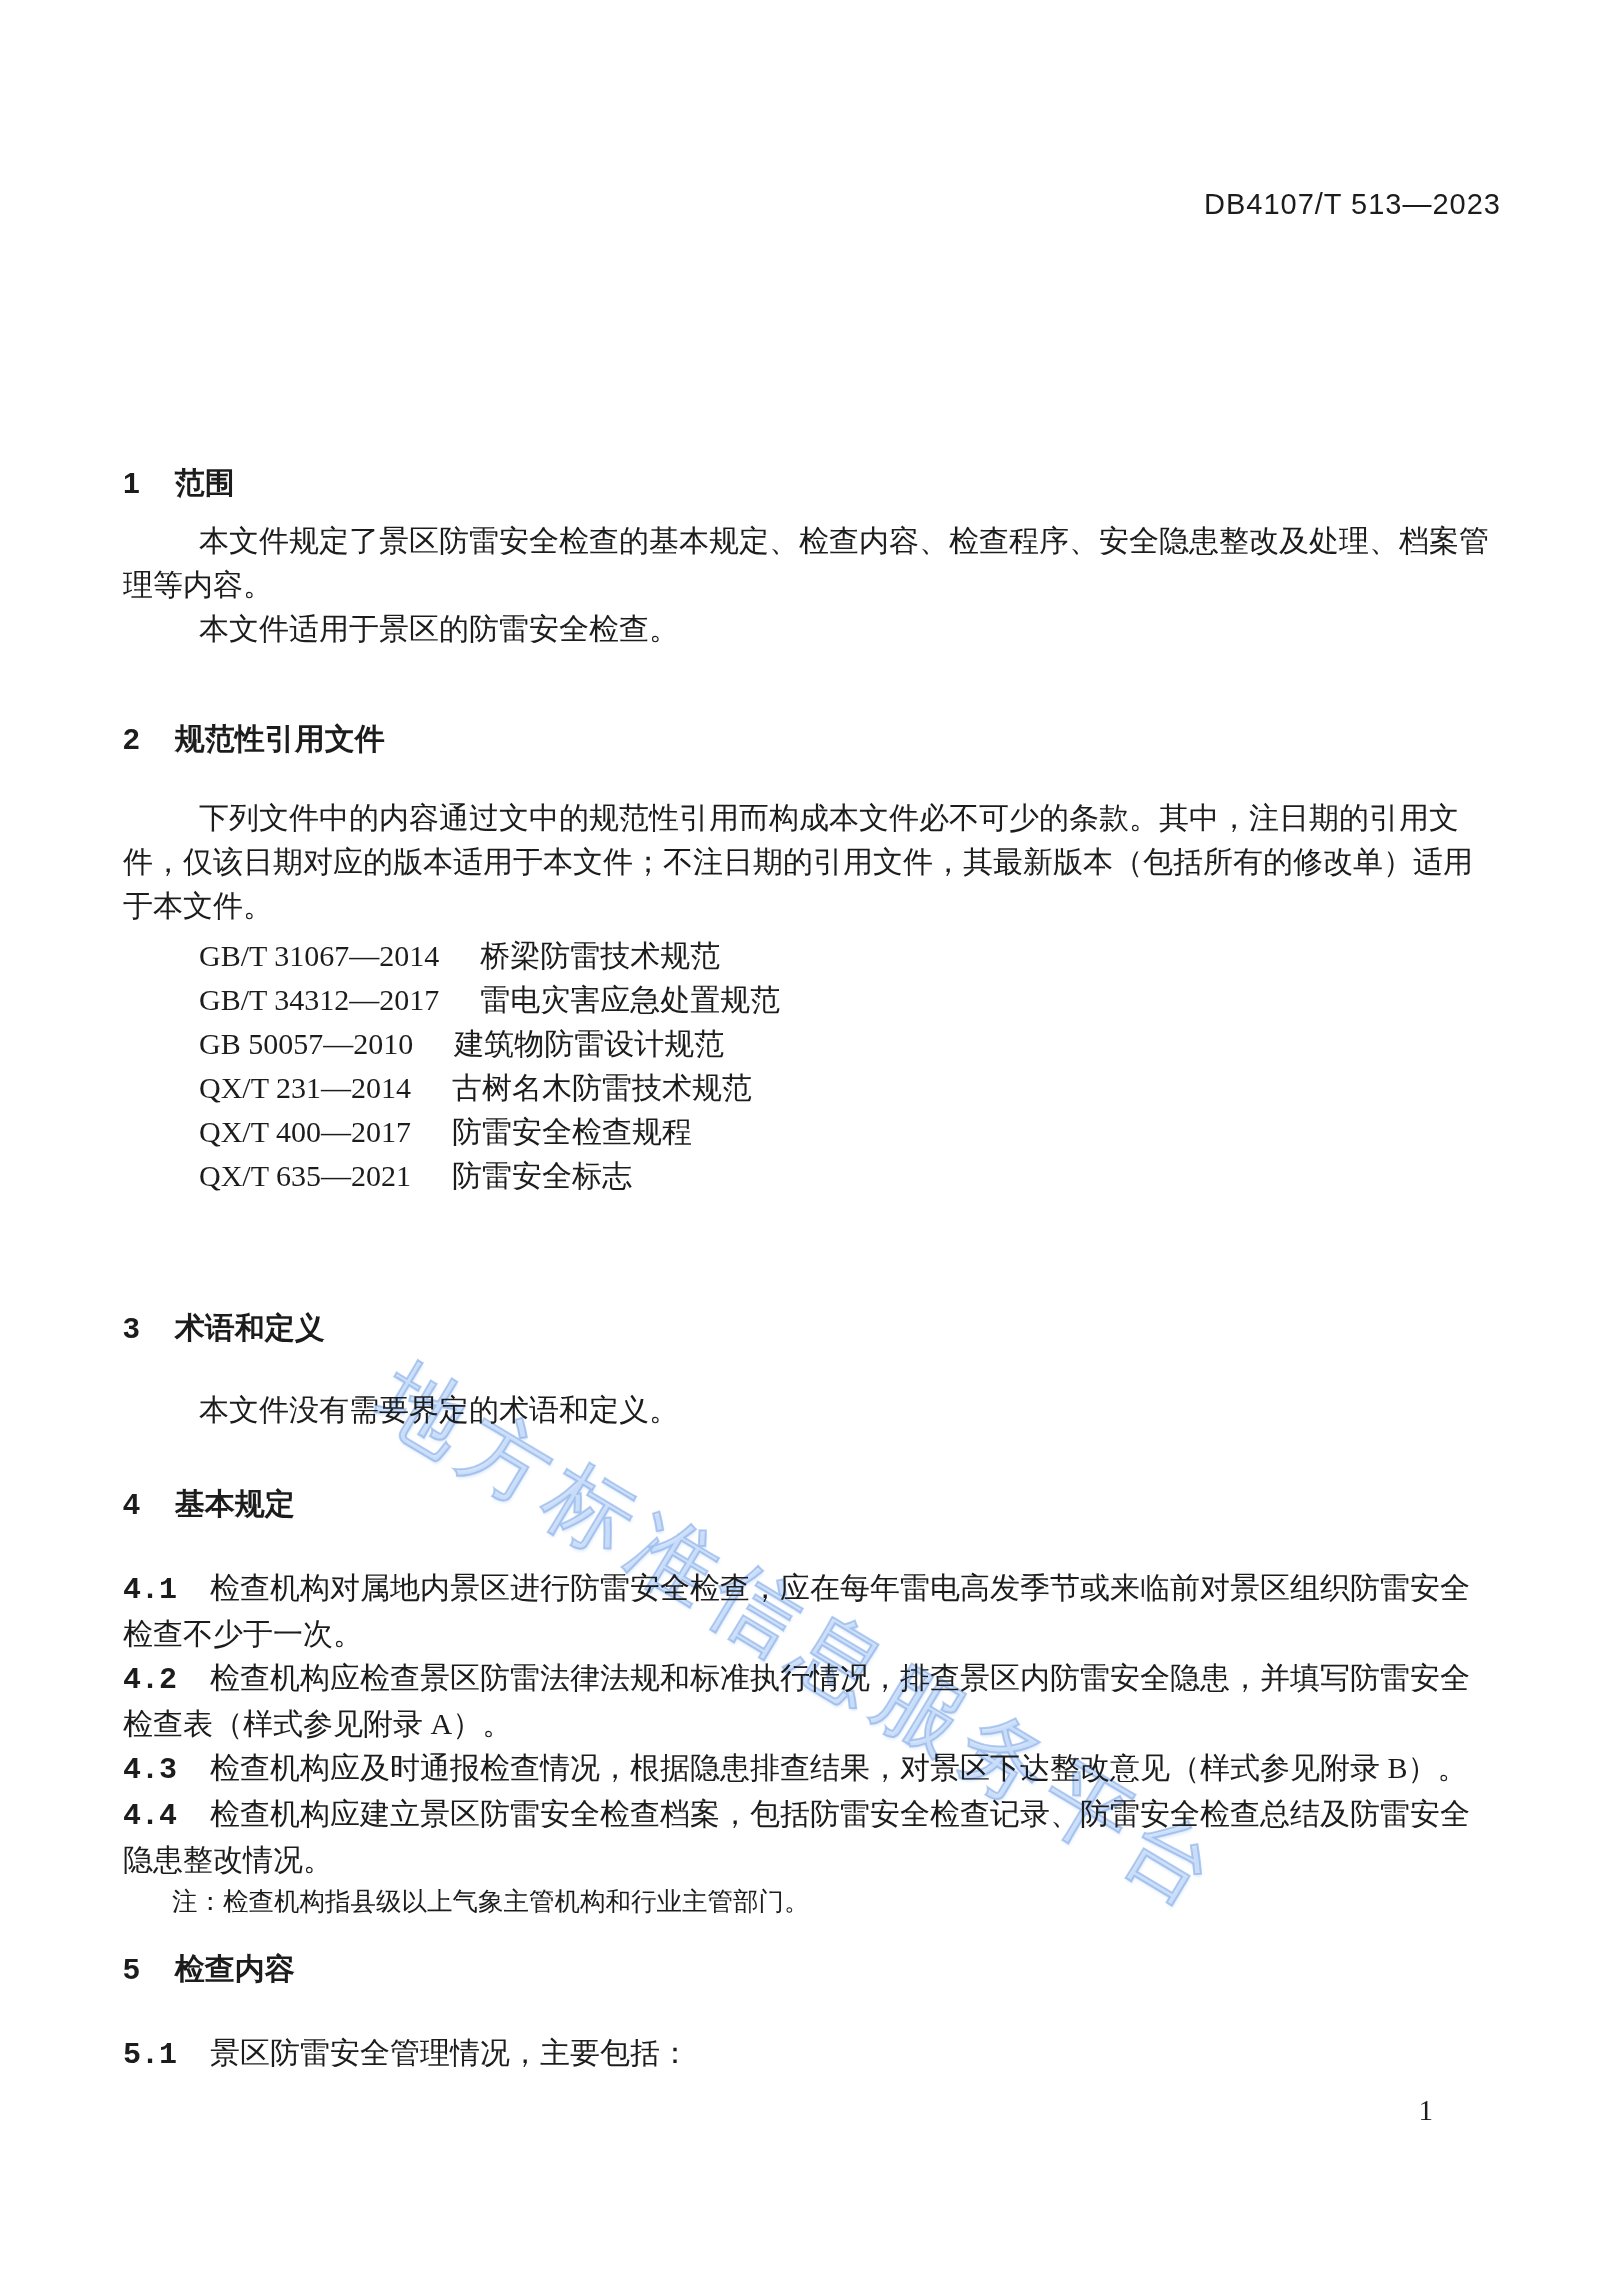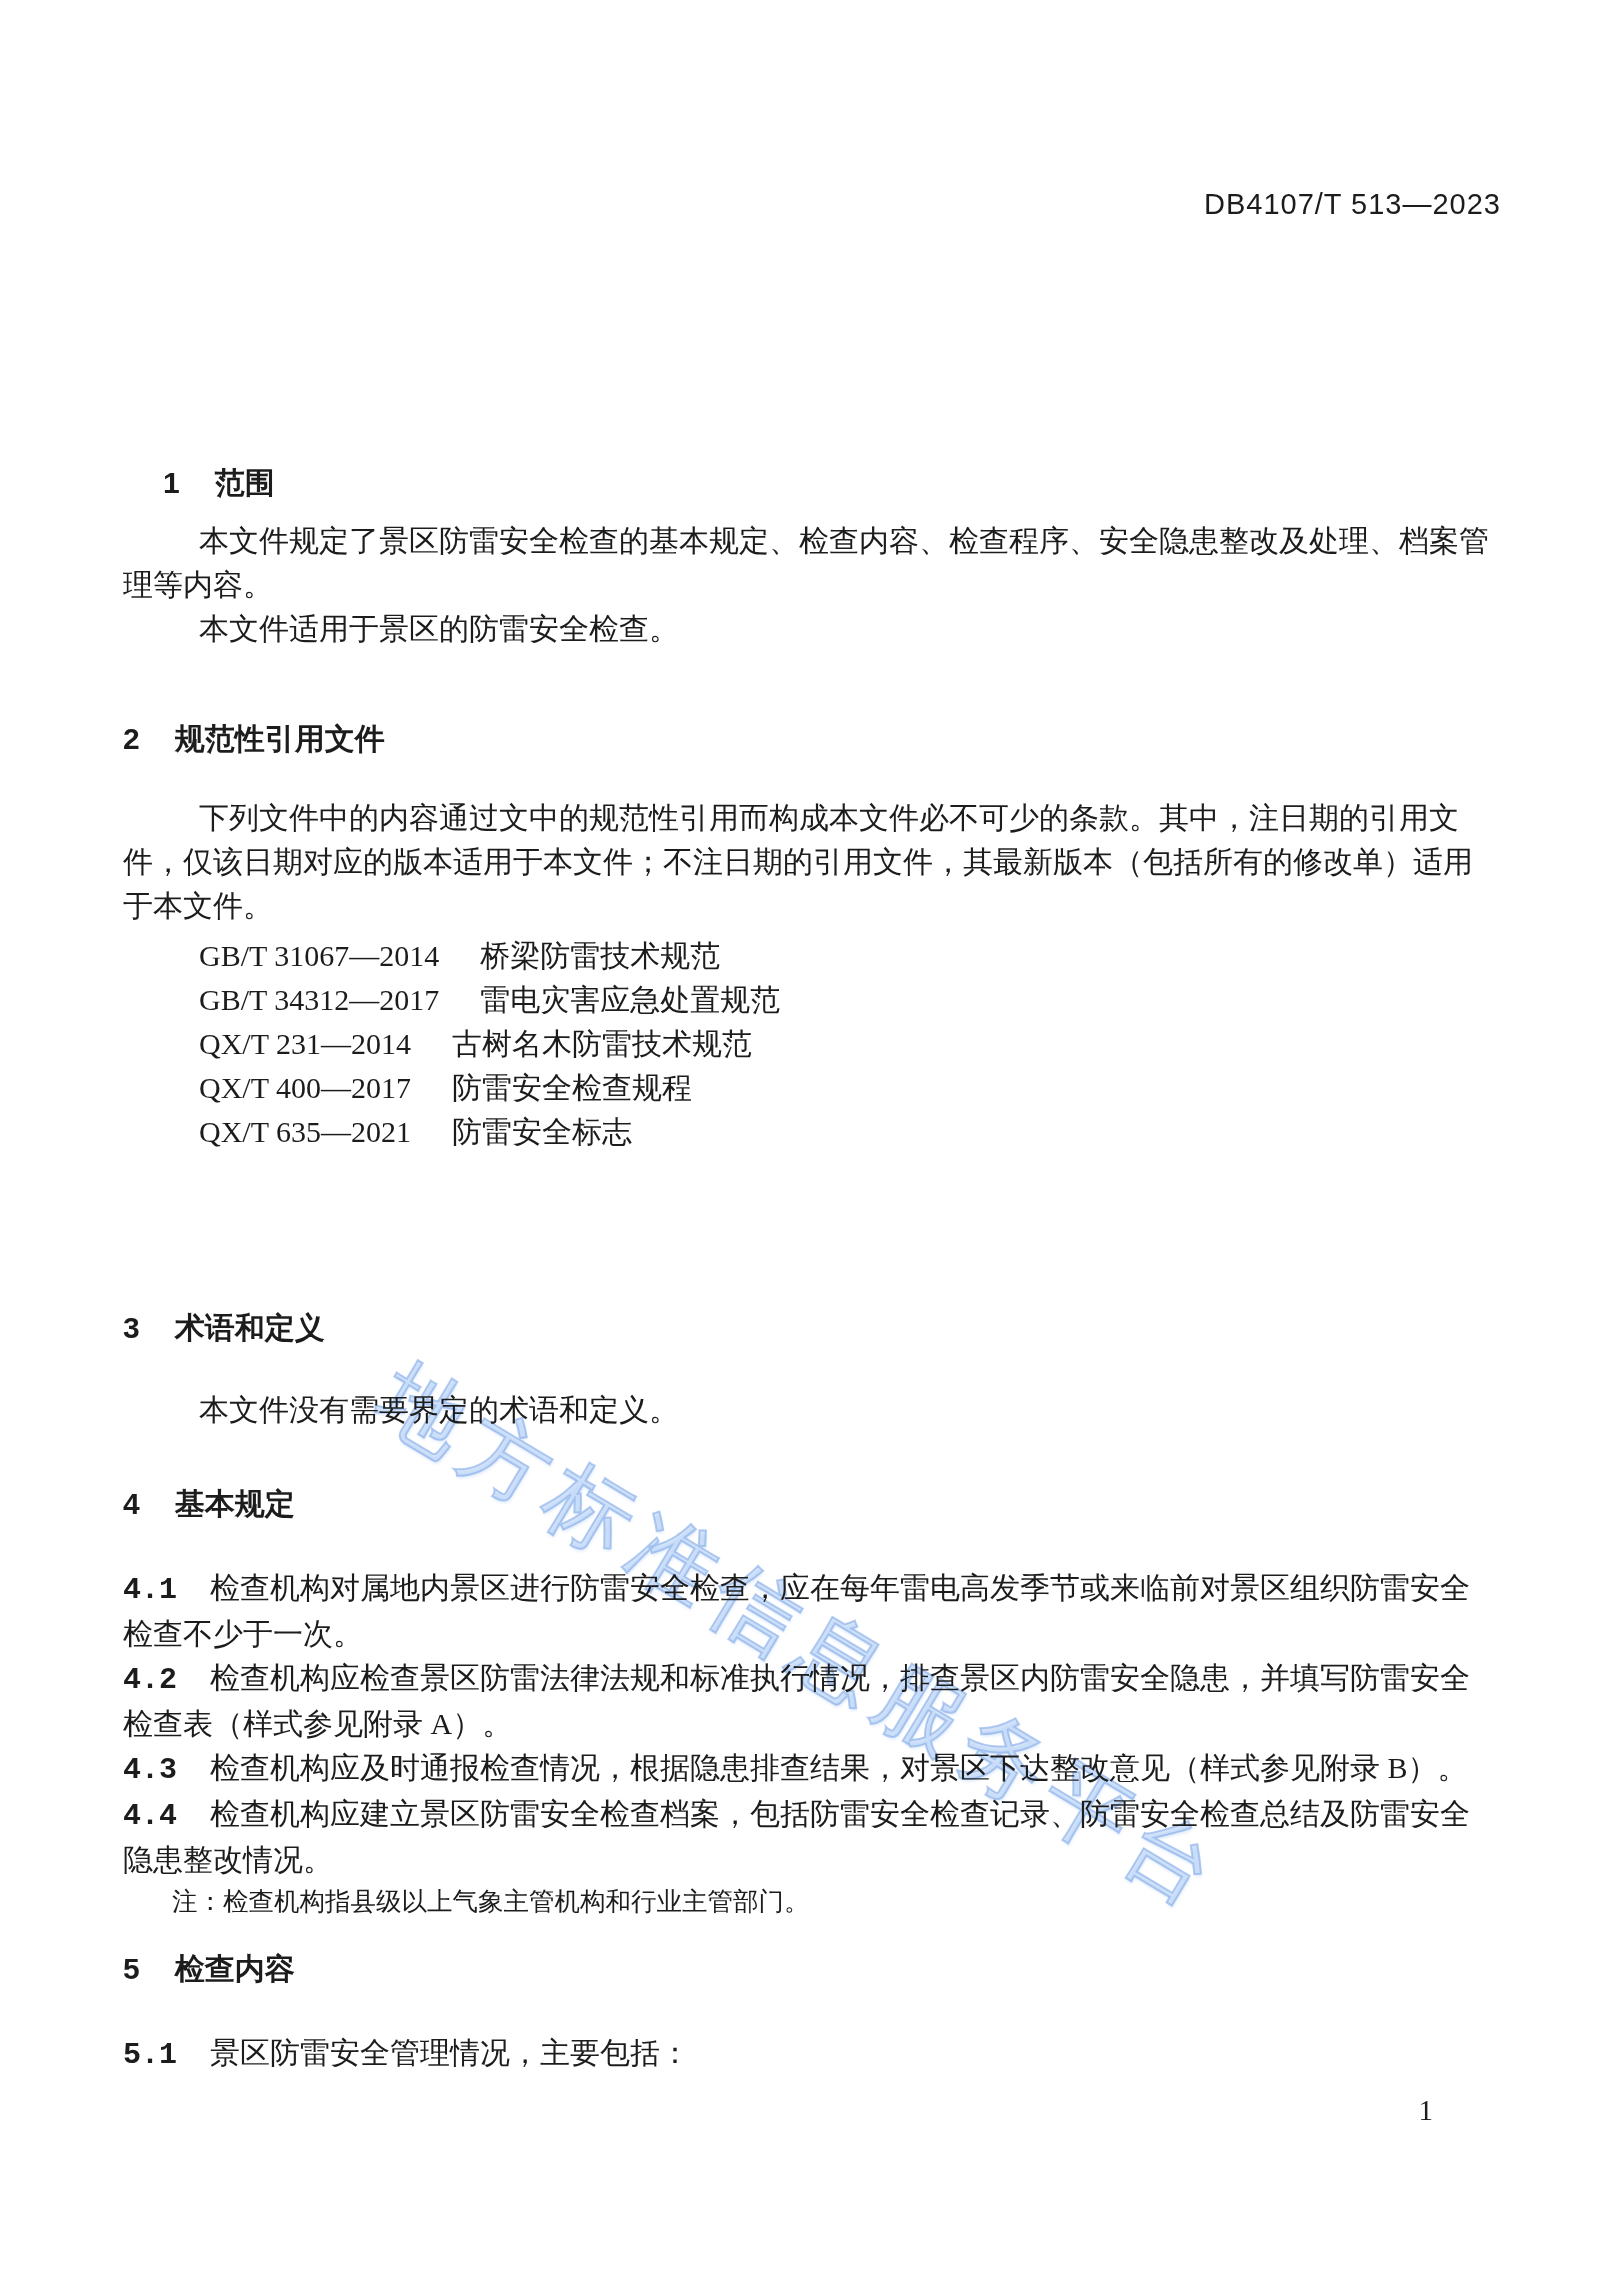--- a/index.html
+++ b/index.html
@@ -69,21 +69,21 @@
   .note{
     font-size:25.5px;line-height:39px;
     padding-left:49px;
   }
   .page-num{
     position:absolute;top:2094px;right:188px;
     font-size:29px;line-height:33px;
     z-index:2;
   }
   
-  #s1h{top:463px;margin-left:40px;} #s1b{top:519px;}
+  #s1h{top:463px;} #s1b{top:519px;}
   #s2h{top:719px;} #s2b{top:796px;}
   #s2b .ref-list{margin-top:5.9px;}
   #s3h{top:1308px;} #s3b{top:1388px;}
   #s4h{top:1484px;} #s4b{top:1566px;}
   #s5h{top:1949px;} #s5b{top:2031px;}
 </style>
 </head>
 <body>
 
 <div class="page">
@@ -102,20 +102,21 @@
   </div>
 
   <div class="abs sec-heading" id="s2h">
     <span class="sec-num">2</span><span>规范性引用文件</span>
   </div>
   <div class="abs" id="s2b">
     <p class="para">下列文件中的内容通过文中的规范性引用而构成本文件必不可少的条款。其中，注日期的引用文件，仅该日期对应的版本适用于本文件；不注日期的引用文件，其最新版本（包括所有的修改单）适用于本文件。</p>
     <div class="ref-list">
       <div class="ref-item"><span class="ref-code">GB/T 31067—2014</span><span class="ref-name">桥梁防雷技术规范</span></div>
       <div class="ref-item"><span class="ref-code">GB/T 34312—2017</span><span class="ref-name">雷电灾害应急处置规范</span></div>
+      <div class="ref-item"><span class="ref-code">GB 50057—2010</span><span class="ref-name">建筑物防雷设计规范</span></div>
       <div class="ref-item"><span class="ref-code">QX/T 231—2014</span><span class="ref-name">古树名木防雷技术规范</span></div>
       <div class="ref-item"><span class="ref-code">QX/T 400—2017</span><span class="ref-name">防雷安全检查规程</span></div>
       <div class="ref-item"><span class="ref-code">QX/T 635—2021</span><span class="ref-name">防雷安全标志</span></div>
     </div>
   </div>
 
   <div class="abs sec-heading" id="s3h">
     <span class="sec-num">3</span><span>术语和定义</span>
   </div>
   <div class="abs" id="s3b">

